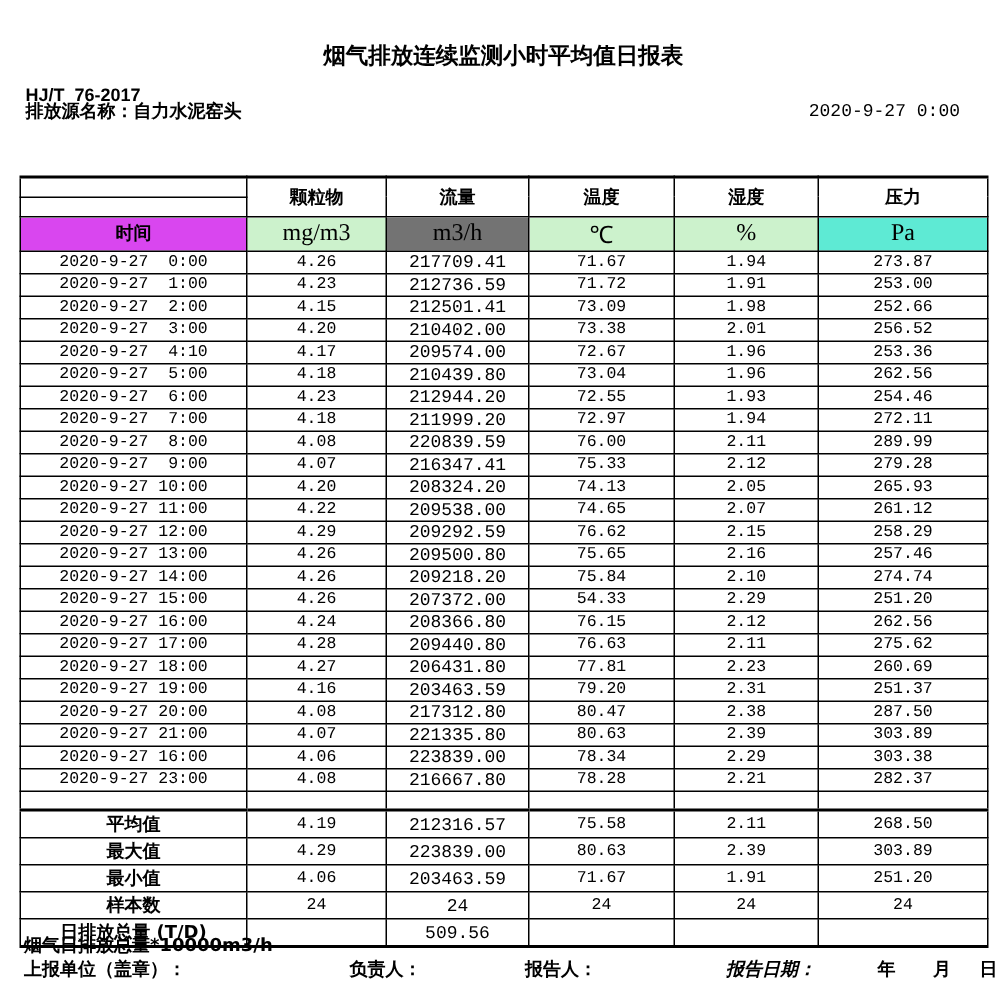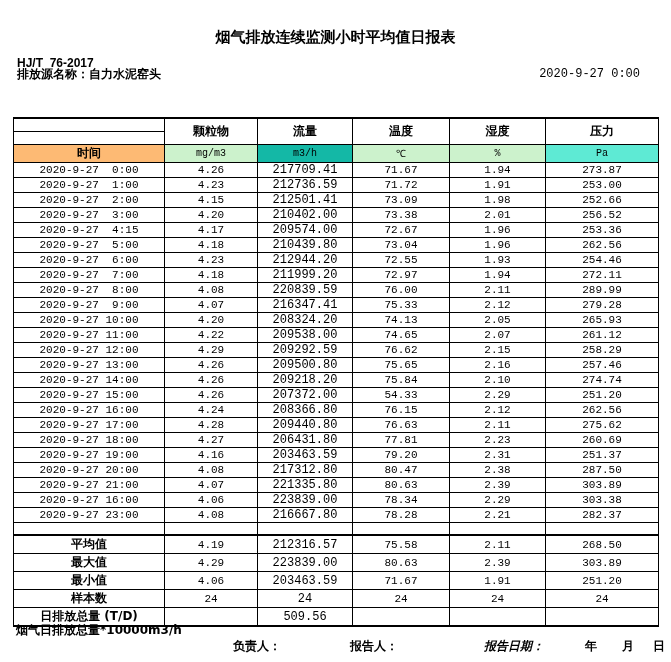--- a/index.html
+++ b/index.html
@@ -36,22 +36,22 @@
   table.report td, table.report th {
     border:1px solid #000; padding:0; text-align:center;
     overflow:hidden; vertical-align:middle;
   }
   tr.ph1 { height:13px; }
   tr.ph2 { height:13px; }
   th.param { font-size:12px; font-weight:bold;margin-top:43px; }
   tr.units { height:16px; }
   td.time-head { font-size:12px; font-weight:bold; }
   td.unit {
-    font-size:10px;
-    font-family:Liberation Mono, monospace;
+    font-size:16px;
+    font-family:Liberation Serif, serif;
     margin-top:10px;
   }
   tr.data-row { height:15px; }
   td.time-cell, td.val {
     font-size:11px; white-space:pre;
     font-family:"Liberation Mono","DejaVu Sans Mono",monospace;
   }
   td.val.col1 { font-size:12px; }
   tr.spacer-row { height:13px; }
   tr.spacer-row td { border-bottom:2px solid #000; }
@@ -95,23 +95,23 @@
       <th class="param" rowspan="2">颗粒物</th>
       <th class="param" rowspan="2">流量</th>
       <th class="param" rowspan="2">温度</th>
       <th class="param" rowspan="2">湿度</th>
       <th class="param" rowspan="2">压力</th>
     </tr>
     <tr class="ph2">
       <td></td>
     </tr>
     <tr class="units">
-      <td class="time-head" style="background: #fdba74;">时间</td>
+      <td class="time-head" style="background: #d946ef;">时间</td>
       <td class="unit" style="background: rgb(204, 242, 204);">mg/m3</td>
-      <td class="unit" style="background: #14b8a6;">m3/h</td>
+      <td class="unit" style="background: #737373;">m3/h</td>
       <td class="unit" style="background: rgb(204, 242, 204);">℃</td>
       <td class="unit" style="background: rgb(204, 242, 204);">%</td>
       <td class="unit" style="background: #5eead4;">Pa</td>
     </tr>
   </thead>
   <tbody>
       <tr class="data-row">
         <td class="time-cell">2020-9-27  0:00</td>
         <td class="val col0">4.26</td>
         <td class="val col1">217709.41</td>
@@ -137,21 +137,21 @@
       </tr>
       <tr class="data-row">
         <td class="time-cell">2020-9-27  3:00</td>
         <td class="val col0">4.20</td>
         <td class="val col1">210402.00</td>
         <td class="val col2">73.38</td>
         <td class="val col3">2.01</td>
         <td class="val col4">256.52</td>
       </tr>
       <tr class="data-row">
-        <td class="time-cell">2020-9-27  4:15</td>
+        <td class="time-cell">2020-9-27  4:10</td>
         <td class="val col0">4.17</td>
         <td class="val col1">209574.00</td>
         <td class="val col2">72.67</td>
         <td class="val col3">1.96</td>
         <td class="val col4">253.36</td>
       </tr>
       <tr class="data-row">
         <td class="time-cell">2020-9-27  5:00</td>
         <td class="val col0">4.18</td>
         <td class="val col1">210439.80</td>
@@ -349,19 +349,20 @@
         <td class="val col1">509.56</td>
         <td class="val col2"></td>
         <td class="val col3"></td>
         <td class="val col4"></td>
       </tr>
     </tbody>
 </table>
 
 <div class="footer-note">烟气日排放总量*10000m3/h</div>
 <div class="sig-line">
+  <span class="sig-unit">上报单位（盖章）：</span>
   <span class="sig-resp">负责人：</span>
   <span class="sig-reporter">报告人：</span>
   <span class="sig-date">报告日期：</span>
   <span class="sig-year">年</span>
   <span class="sig-month">月</span>
   <span class="sig-day">日</span>
 </div>
 
 </body></html>

